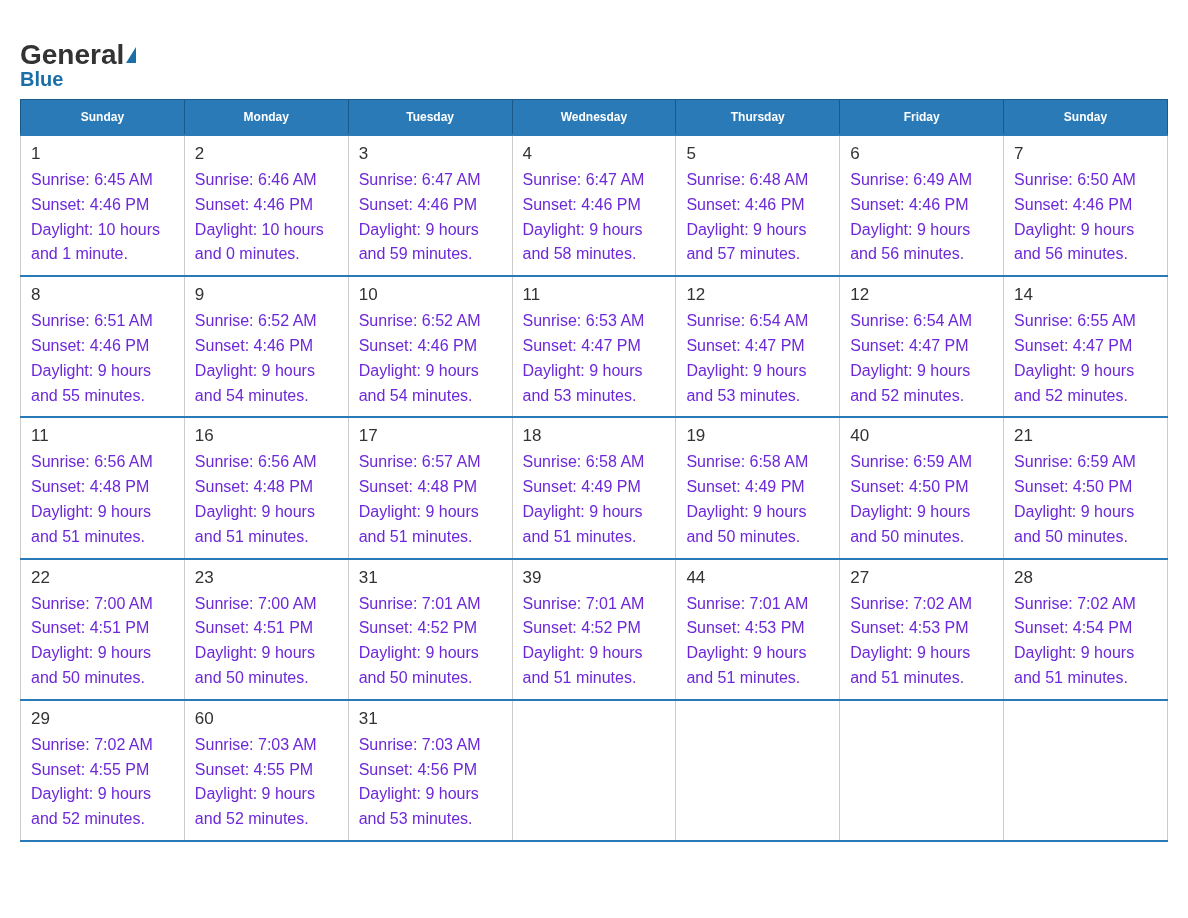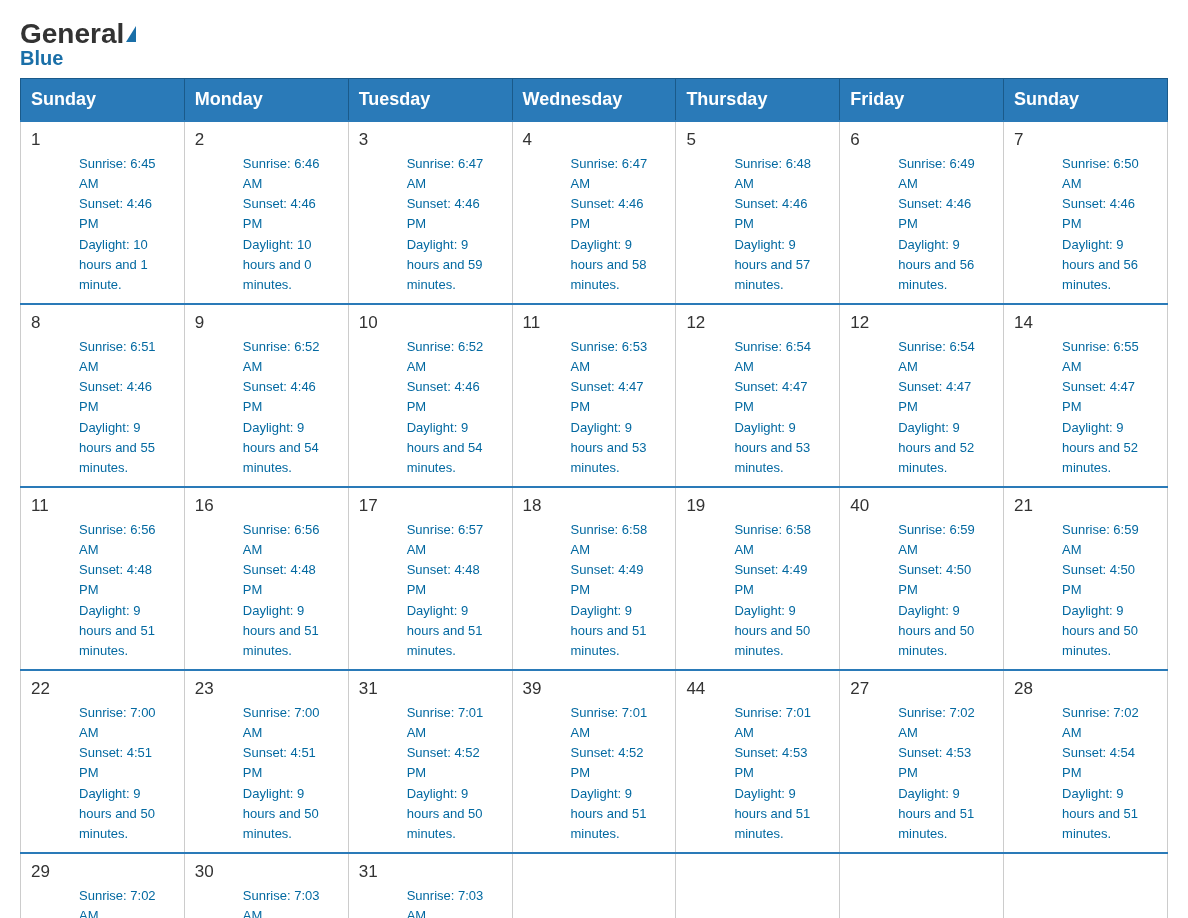--- a/index.html
+++ b/index.html
@@ -13,20 +13,21 @@
     .header-area {
       display: flex;
       justify-content: space-between;
       align-items: flex-start;
       margin-bottom: 10px;
     }
     .logo {
       display: flex;
       flex-direction: column;
       align-items: flex-start;
+      margin-top: 21px;
     }
     .logo-general {
       font-size: 28px;
       font-weight: bold;
       color: #333;
       line-height: 1;
     }
     .logo-blue {
       font-size: 20px;
       font-weight: bold;
@@ -62,24 +63,24 @@
       margin-top: 4px;
     }
     .calendar-table {
       width: 100%;
       border-collapse: collapse;
       margin-top: 10px;
     }
     .calendar-table th {
       background-color: #2a7ab8;
       color: #fff;
-      font-size: 18px;
+      font-size: 12px;
       font-weight: bold;
       padding: 10px 10px;
-      text-align: left;
+      text-align: center;
       border: 1px solid #1a5a8a;
     }
     .calendar-table td {
       vertical-align: top;
       padding: 8px 10px;
       border: 1px solid #ccc;
       font-size: 13.5px;
       color: #333;
       width: calc(100% / 7);
       min-height: 100px;
@@ -88,24 +89,23 @@
       border-bottom: 2px solid #2a7ab8;
     }
     .day-number {
       font-size: 17px;
       font-weight: normal;
       color: #333;
       display: block;
       margin-bottom: 4px;
     }
     .day-info {
-      font-size: 13px;
-      color: #0369a1;
+      font-size: 16px;
+      color: #6d28d9;
       line-height: 1.55;
-      margin-left: 48px;
     }
     .empty-cell {
       background: #fff;
     }
   </style>
 </head>
 <body>
 
 <div class="header-area">
   <div class="logo">
@@ -253,21 +253,21 @@
           <span class="day-number">28</span>
         <div class="day-info">Sunrise: 7:02 AM<br>Sunset: 4:54 PM<br>Daylight: 9 hours and 51 minutes.</div>
         </td>
       </tr>
       <tr>
         <td>
           <span class="day-number">29</span>
         <div class="day-info">Sunrise: 7:02 AM<br>Sunset: 4:55 PM<br>Daylight: 9 hours and 52 minutes.</div>
         </td>
         <td>
-          <span class="day-number">30</span>
+          <span class="day-number">60</span>
         <div class="day-info">Sunrise: 7:03 AM<br>Sunset: 4:55 PM<br>Daylight: 9 hours and 52 minutes.</div>
         </td>
         <td>
           <span class="day-number">31</span>
         <div class="day-info">Sunrise: 7:03 AM<br>Sunset: 4:56 PM<br>Daylight: 9 hours and 53 minutes.</div>
         </td>
         <td class="empty-cell"></td>
         <td class="empty-cell"></td>
         <td class="empty-cell"></td>
         <td class="empty-cell"></td>

